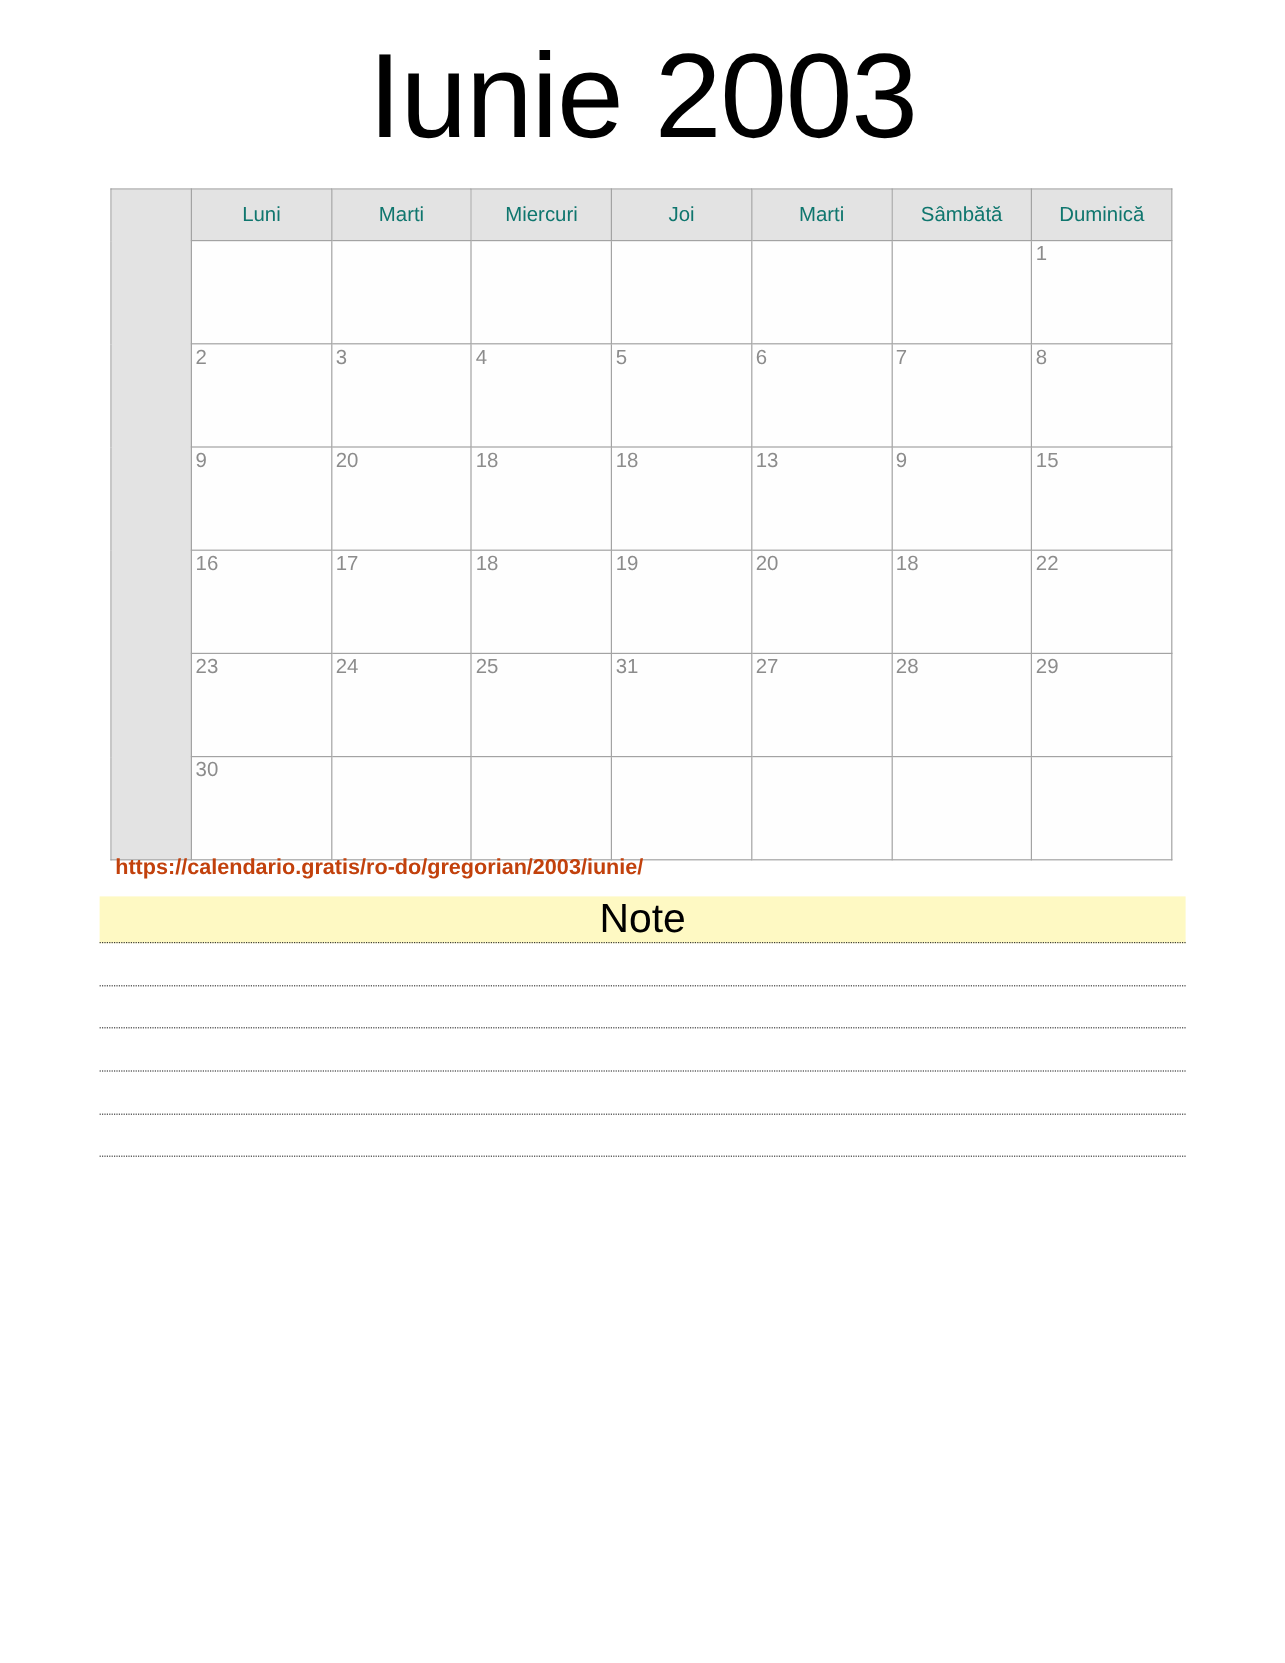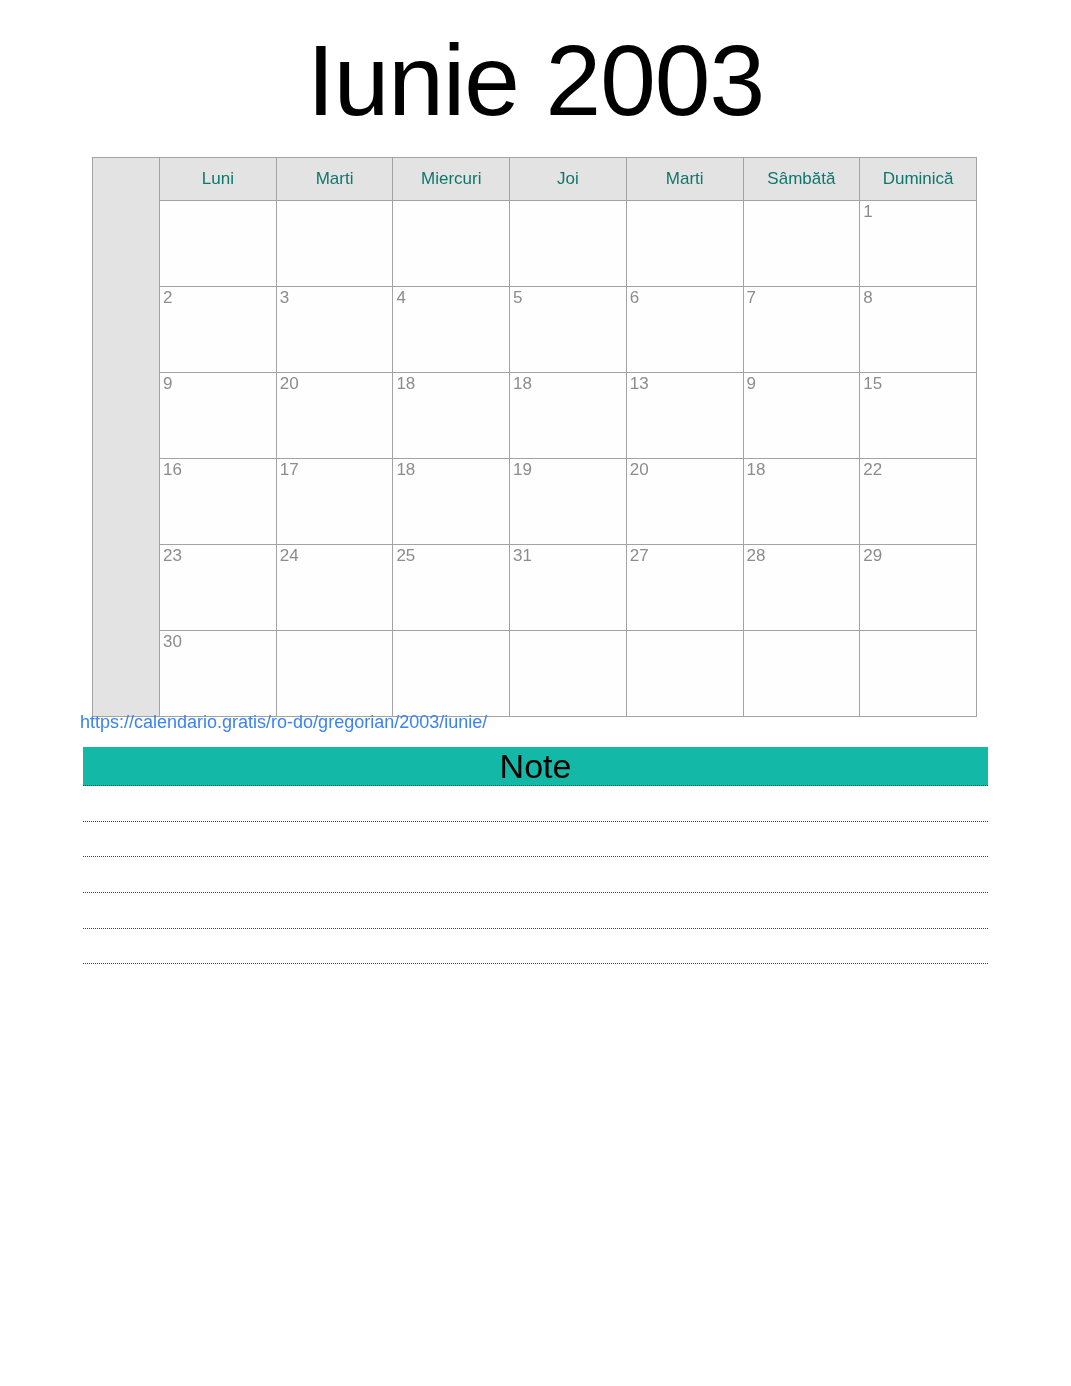--- a/index.html
+++ b/index.html
@@ -58,35 +58,36 @@
     background: #fefefe;
     height: 84px;
     vertical-align: top;
     text-align: left;
     font-size: 17px;
     color: #8c8c8c;
     padding: 1px 0 0 3px;
   }
   .source-url {
     position: absolute;
-    left: 80px;
+    left: 96px;
     top: 712px;
     margin: 0;
     font-size: 18px;
-    color: #3b82f6;
+    color: #c2410c;
+    font-weight: bold;
   }
   .notes {
     position: absolute;
     left: 83px;
     top: 747px;
     width: 905px;
   }
   .notes-header {
     height: 38px;
-    background: #14b8a6;
+    background: #fef9c3;
     border-bottom: 1px dotted #3c3c3c;
     text-align: center;
     font-size: 34px;
     line-height: 39px;
     color: #000;
   }
   .note-line {
     height: 35.7px;
     box-sizing: border-box;
     border-bottom: 1px dotted #3c3c3c;

